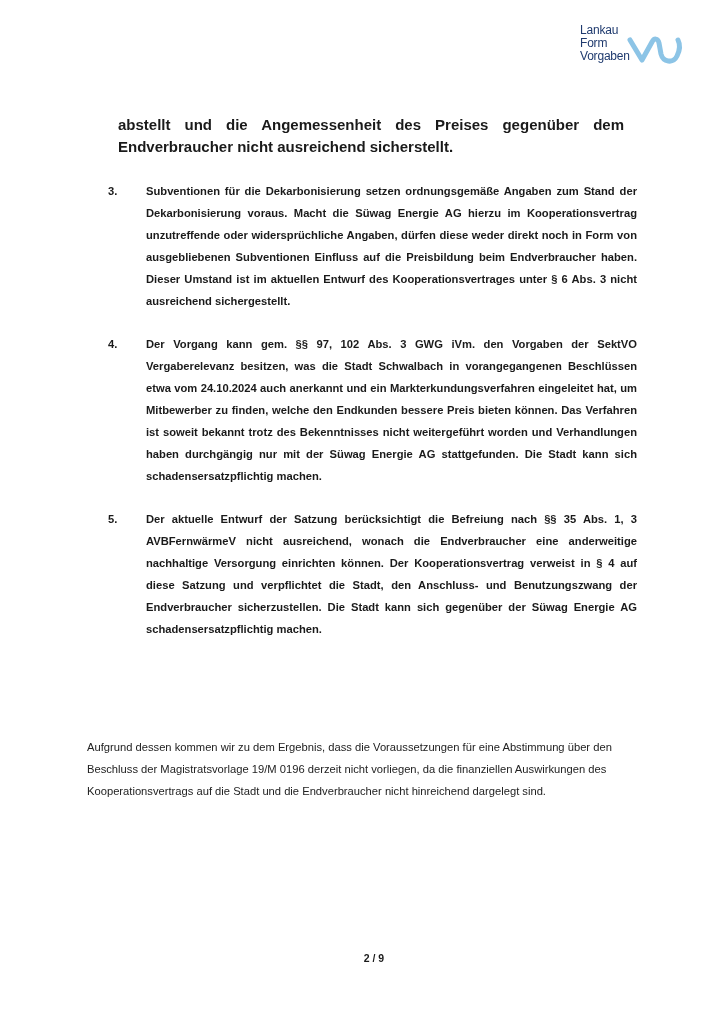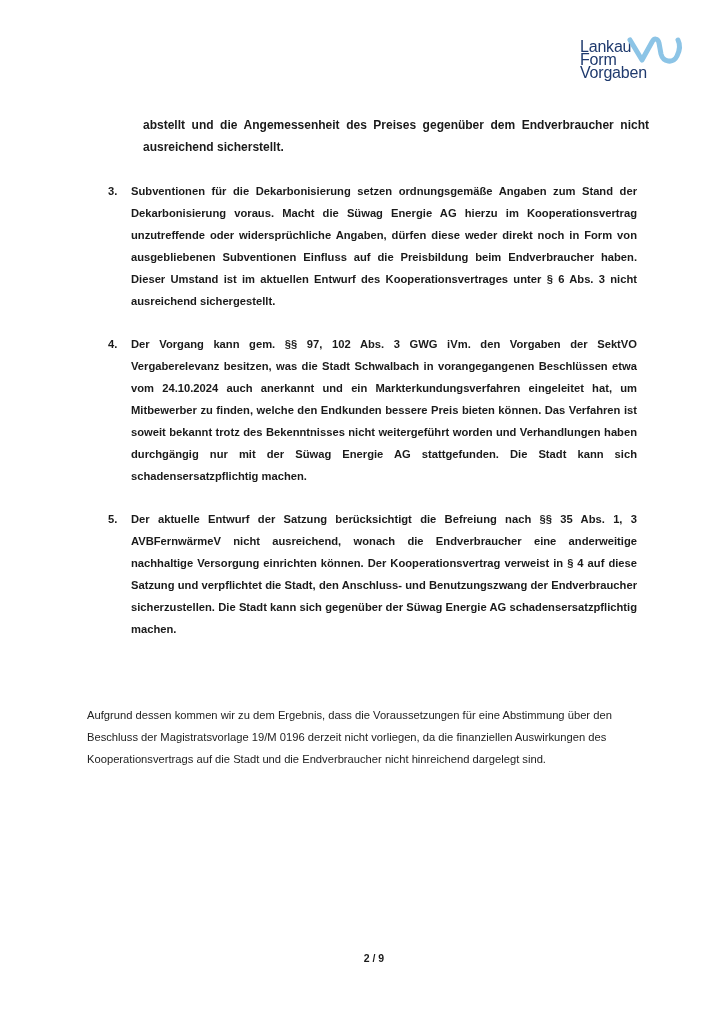--- a/index.html
+++ b/index.html
@@ -18,42 +18,42 @@
     .logo {
       position: absolute;
       left: 580px;
       top: 24px;
       width: 110px;
       height: 44px;
     }
     .logo-text {
       position: absolute;
       left: 0;
-      top: 16px;
+      top: 0;
       font-family: "Liberation Sans", sans-serif;
-      font-size: 16px;
+      font-size: 12px;
       line-height: 13px;
       color: #1f3a6e;
       letter-spacing: -0.2px;
     }
     .logo-text span { display: block; }
     .logo-mark {
       position: absolute;
       left: 46px;
       top: 10px;
       width: 60px;
       height: 32px;
     }
     .continuation {
       position: absolute;
-      left: 143px;
+      left: 118px;
       top: 114px;
       width: 506px;
       font-weight: bold;
-      font-size: 12px;
+      font-size: 15px;
       line-height: 22px;
       text-align: justify;
       text-align-last: left;
     }
     .list {
       position: absolute;
       left: 108px;
       top: 180px;
       width: 529px;
       margin: 0;
@@ -70,25 +70,26 @@
       margin-bottom: 21px;
     }
     .list-item .num {
       position: absolute;
       left: 0;
       top: 0;
     }
     .list-item .txt {
       display: block;
       text-align: justify;
+      margin-left: 15px;
     }
     .conclusion {
       position: absolute;
       left: 87px;
-      top: 693px;
+      top: 725px;
       width: 553px;
       font-size: 11.2px;
       line-height: 22px;
       color: #222;
     }
     .page-number {
       position: absolute;
       left: 0;
       width: 724px;
       top: 952px;

